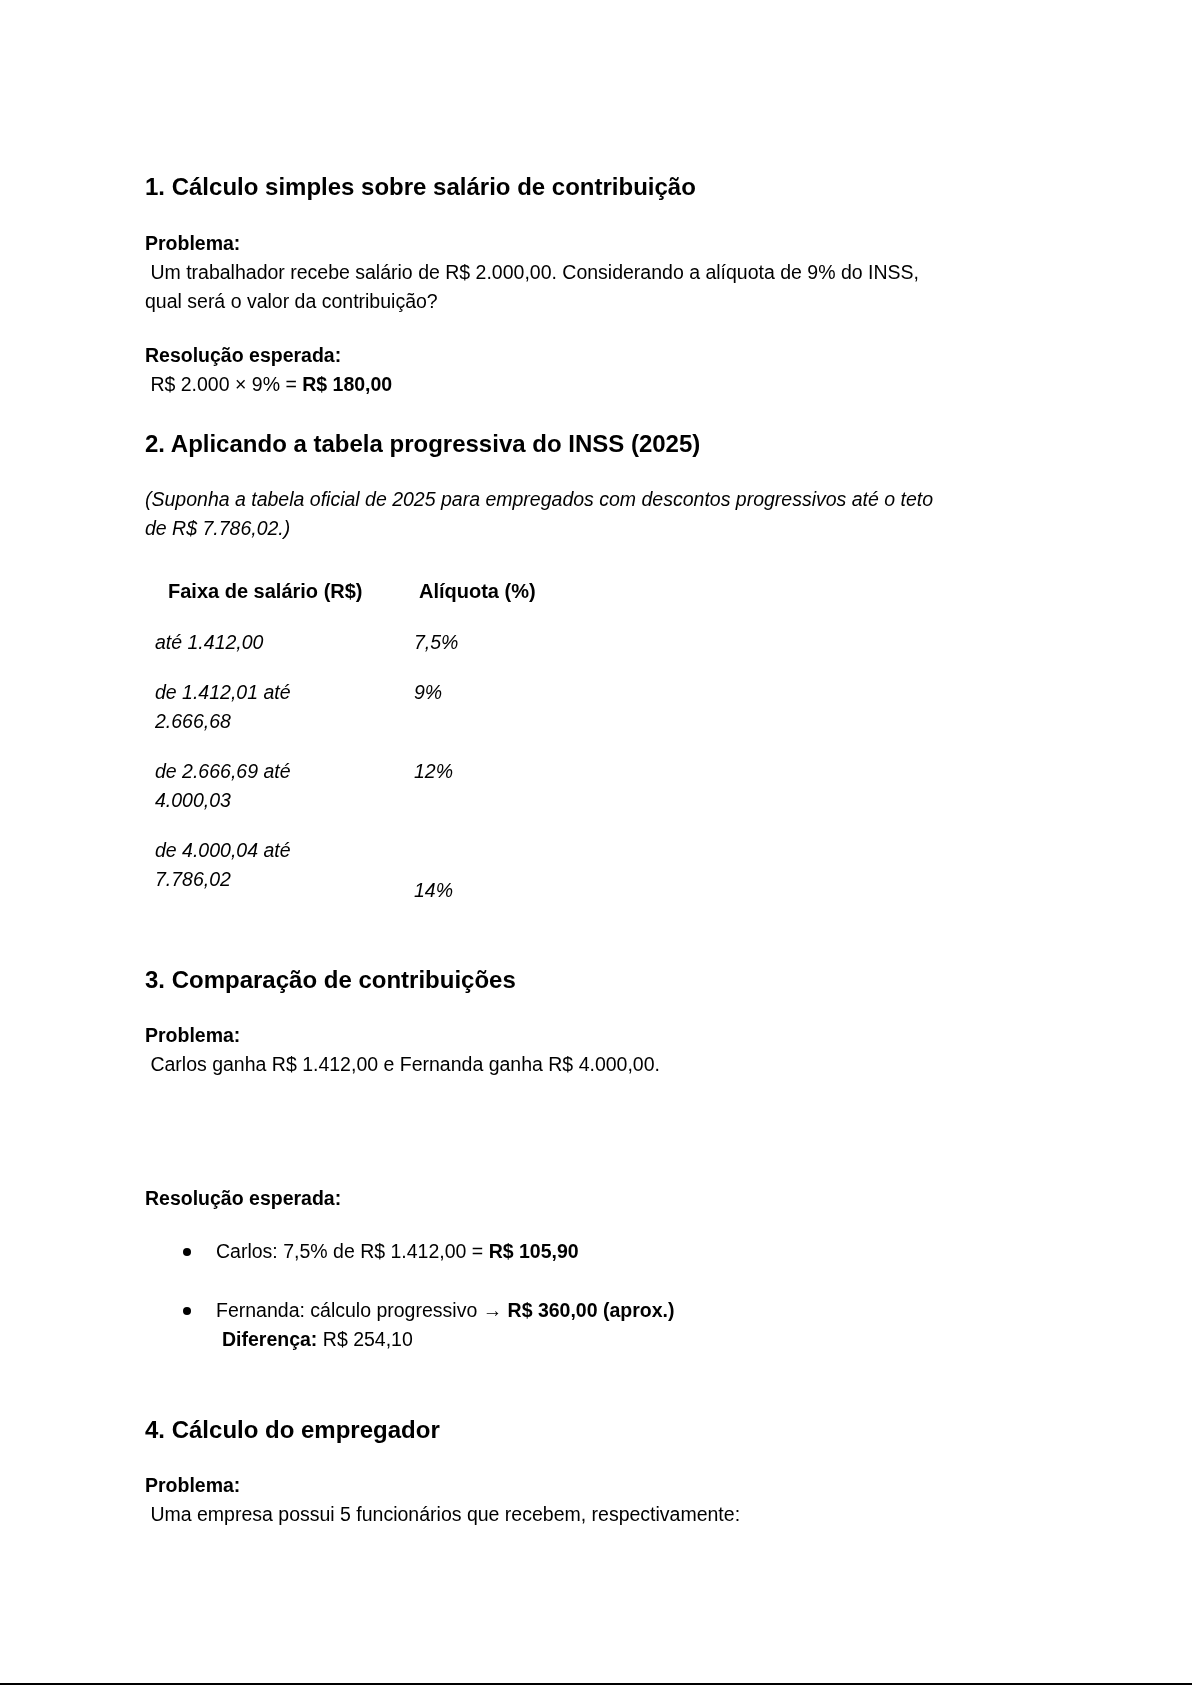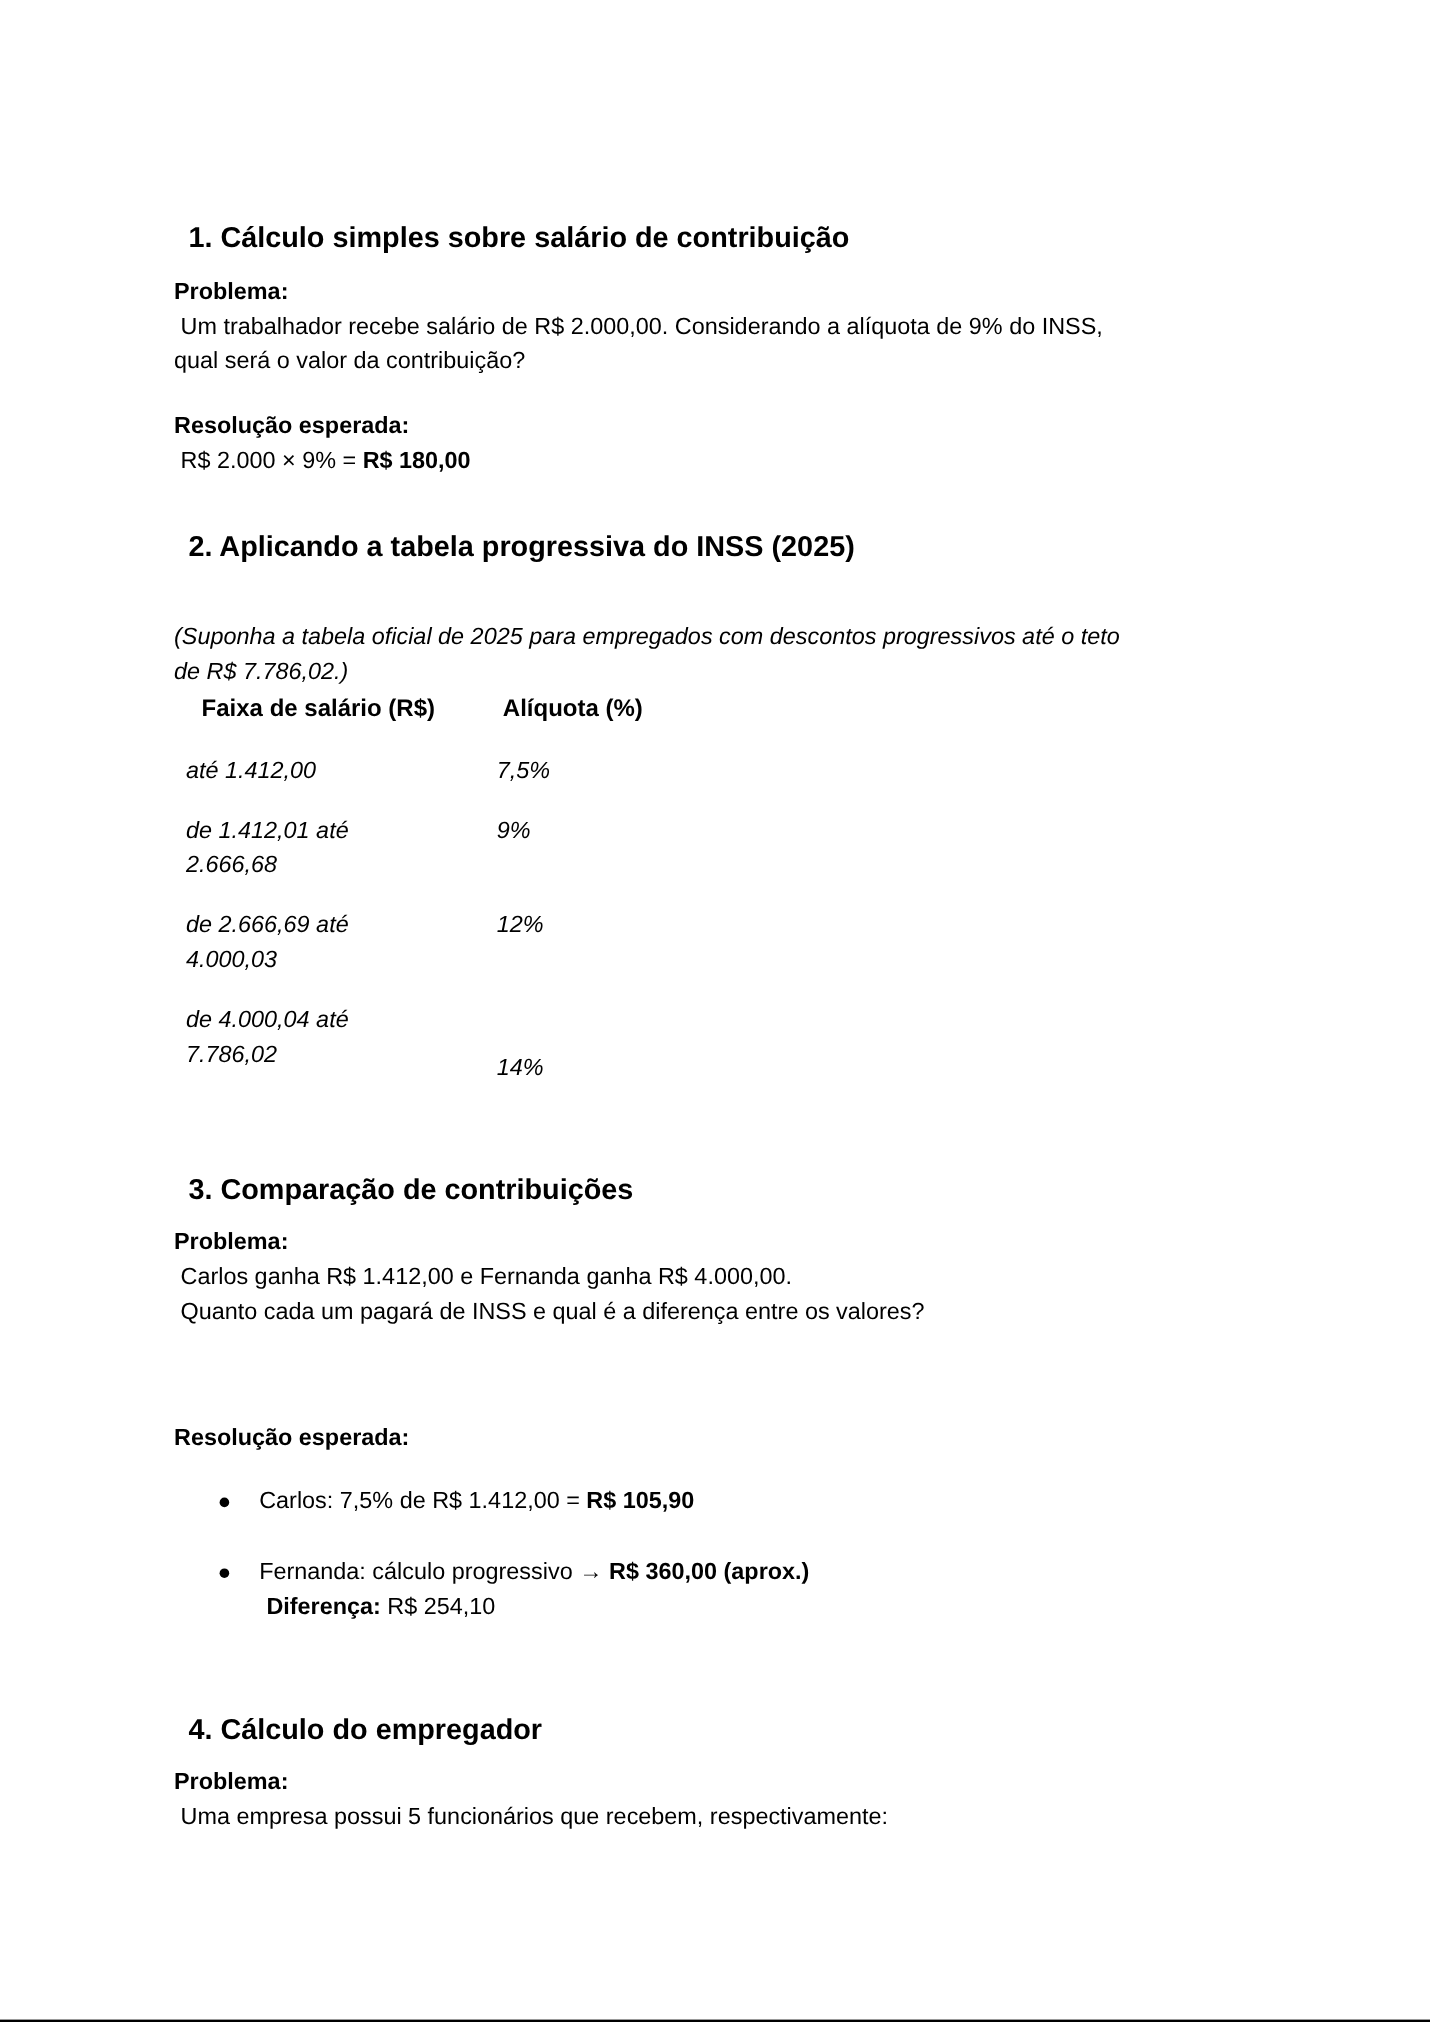--- a/index.html
+++ b/index.html
@@ -4,24 +4,24 @@
 <style>
   html, body { margin: 0; padding: 0; }
   body {
     width: 1192px; height: 1685px; position: relative; overflow: hidden;
     background: #ffffff; color: #000000;
     font-family: "Liberation Sans", sans-serif;
   }
   .page { position: absolute; left: 0; top: 0; width: 1192px; height: 1683px; }
   .bottom-rule { position: absolute; left: 0; top: 1683px; width: 1192px; height: 2px; background: #000; }
   .abs { position: absolute; white-space: nowrap; }
-  h2 { margin: 12px; font-size: 24px; font-weight: bold; }
+  h2 { margin: 0; font-size: 24px; font-weight: bold; }
   .label { font-size: 19.5px; font-weight: bold; }
   .txt { font-size: 19.5px; line-height: 29px; }
-  .it { font-style: italic; margin-top: 32px; }
+  .it { font-style: italic; }
   b { font-weight: bold; }
   .th { font-size: 20px; font-weight: bold; }
   .td { font-size: 19.5px; line-height: 29px; white-space: normal; font-style: italic; }
   .bullet { width: 8px; height: 8px; border-radius: 50%; background: #000; position: absolute; }
 </style>
 </head>
 <body>
 
 <div class="page">
 
@@ -54,21 +54,20 @@
     </div>
     <div>
       <div class="abs td" style="left:155px; top:836px;"><span>de 4.000,04 até</span><br><span>7.786,02</span></div>
       <div class="abs td" style="left:414px; top:836px;margin-top:40px;">14%</div>
     </div>
   </div>
 
   <h2 class="abs" style="left:145px; top:966px;">3. Comparação de contribuições</h2>
   <div class="abs label" style="left:145px; top:1024px;">Problema:</div>
   <div class="abs txt" style="left:145px; top:1050px; white-space:pre;"> Carlos ganha R$ 1.412,00 e Fernanda ganha R$ 4.000,00.</div>
-  <div class="abs txt" style="left:145px; top:1079px; white-space:pre;"> Quanto cada um pagará de INSS e qual é a diferença entre os valores?</div>
   <div class="abs label" style="left:145px; top:1187px;">Resolução esperada:</div>
 
   <div>
     <div>
       <span class="bullet" style="left:183px; top:1248px;"></span>
       <div class="abs txt" style="left:216px; top:1237px; white-space:pre;"><span>Carlos: 7,5% de R$ 1.412,00 = </span><b>R$ 105,90</b></div>
     </div>
     <div>
       <span class="bullet" style="left:183px; top:1307px;"></span>
       <div class="abs txt" style="left:216px; top:1296px; white-space:pre;"><span>Fernanda: cálculo progressivo → </span><b>R$ 360,00 (aprox.)</b></div>

